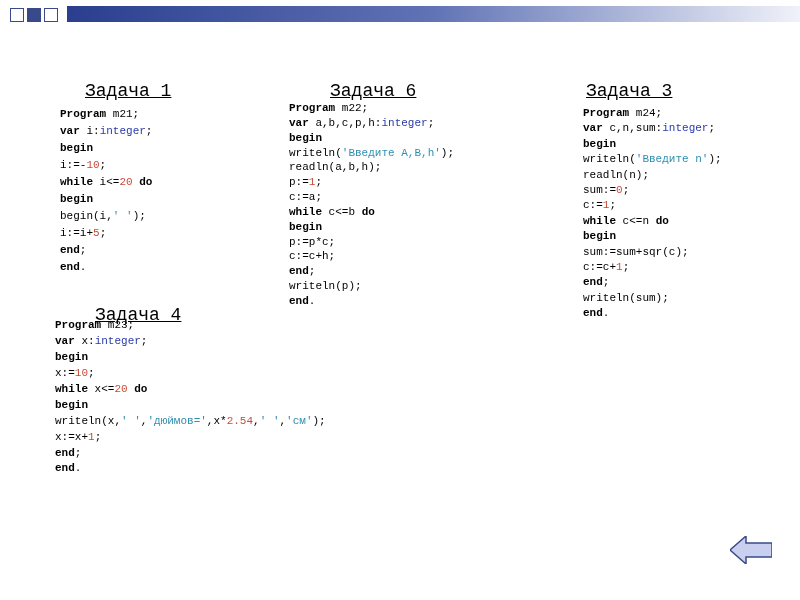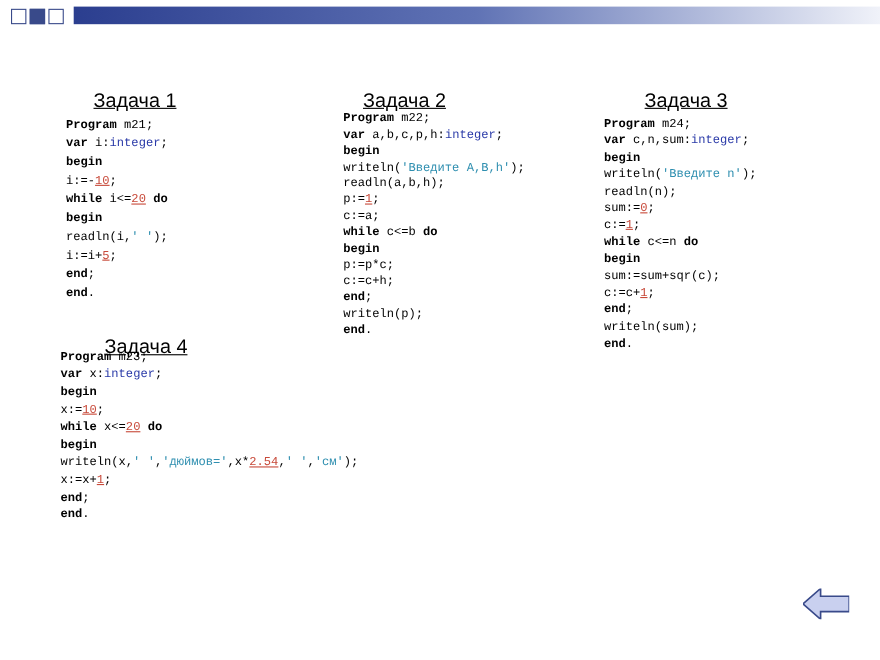--- a/index.html
+++ b/index.html
@@ -34,38 +34,38 @@
     flex: 1;
     margin-left: 6px;
   }
   .content {
     position: relative;
     width: 100%;
     height: 560px;
   }
   .task-title {
     position: absolute;
-    font-family: Liberation Sans, sans-serif;
+    font-family: Liberation Mono, monospace;
     font-size: 18px;
     font-weight: normal;
   }
   .task-title .u {
     text-decoration: underline;
   }
   .code {
     position: absolute;
     font-family: "Courier New", monospace;
     font-size: 11px;
     line-height: 1.55;
     white-space: pre;
     color: #000;
   }
   .code .kw { font-weight: bold; }
   .code .ty { color: #2a3aa8; }
-  .code .nm { color: #c84a3a; text-decoration: underline; }
+  .code .nm { color: #c84a3a; }
   .code .st { color: #2f8fb0; }
   .back-arrow {
     position: absolute;
     right: 28px;
     bottom: 18px;
     cursor: pointer;
   }
 </style>
 </head>
 <body>
@@ -73,51 +73,51 @@
 <div class="topbar">
   <div class="square"></div>
   <div class="square dark"></div>
   <div class="square" style="margin-top:-8px"></div>
   <div class="barline"></div>
 </div>
 
 <div class="content">
 
   <div class="task-title" style="left:85px; top:55px"><span class="u">Задача 1</span></div>
-  <div class="task-title" style="left:330px; top:55px"><span class="u">Задача 2</span></div>
+  <div class="task-title" style="left:330px; top:55px"><span class="u">Задача 6</span></div>
   <div class="task-title" style="left:586px; top:55px"><span class="u">Задача 3</span></div>
   <div class="task-title" style="left:95px; top:279px"><span class="u">Задача 4</span></div>
 
   <div class="code" style="left:60px; top:80px"><span class="kw">Program</span><span> m21;</span>
 <span class="kw">var</span><span> i:</span><span class="ty">integer</span><span>;</span>
 <span class="kw">begin</span>
 <span>i:=-</span><span class="nm">10</span><span>;</span>
 <span class="kw">while</span><span> i&lt;=</span><span class="nm">20</span><span> </span><span class="kw">do</span>
 <span class="kw">begin</span>
-<span>readln(i,</span><span class="st">' '</span><span>);</span>
+<span>begin(i,</span><span class="st">' '</span><span>);</span>
 <span>i:=i+</span><span class="nm">5</span><span>;</span>
 <span class="kw">end</span><span>;</span>
 <span class="kw">end</span><span>.</span></div>
 
-  <div class="code" style="left:312px; top:75px; line-height:1.35"><span class="kw">Program</span><span> m22;</span>
+  <div class="code" style="left:289px; top:75px; line-height:1.35"><span class="kw">Program</span><span> m22;</span>
 <span class="kw">var</span><span> a,b,c,p,h:</span><span class="ty">integer</span><span>;</span>
 <span class="kw">begin</span>
 <span>writeln(</span><span class="st">'Введите A,B,h'</span><span>);</span>
 <span>readln(a,b,h);</span>
 <span>p:=</span><span class="nm">1</span><span>;</span>
 <span>c:=a;</span>
 <span class="kw">while</span><span> c&lt;=b </span><span class="kw">do</span>
 <span class="kw">begin</span>
 <span>p:=p*c;</span>
 <span>c:=c+h;</span>
 <span class="kw">end</span><span>;</span>
 <span>writeln(p);</span>
 <span class="kw">end</span><span>.</span></div>
 
-  <div class="code" style="left:549px; top:80px; line-height:1.4"><span class="kw">Program</span><span> m24;</span>
+  <div class="code" style="left:583px; top:80px; line-height:1.4"><span class="kw">Program</span><span> m24;</span>
 <span class="kw">var</span><span> c,n,sum:</span><span class="ty">integer</span><span>;</span>
 <span class="kw">begin</span>
 <span>writeln(</span><span class="st">'Введите n'</span><span>);</span>
 <span>readln(n);</span>
 <span>sum:=</span><span class="nm">0</span><span>;</span>
 <span>c:=</span><span class="nm">1</span><span>;</span>
 <span class="kw">while</span><span> c&lt;=n </span><span class="kw">do</span>
 <span class="kw">begin</span>
 <span>sum:=sum+sqr(c);</span>
 <span>c:=c+</span><span class="nm">1</span><span>;</span>

